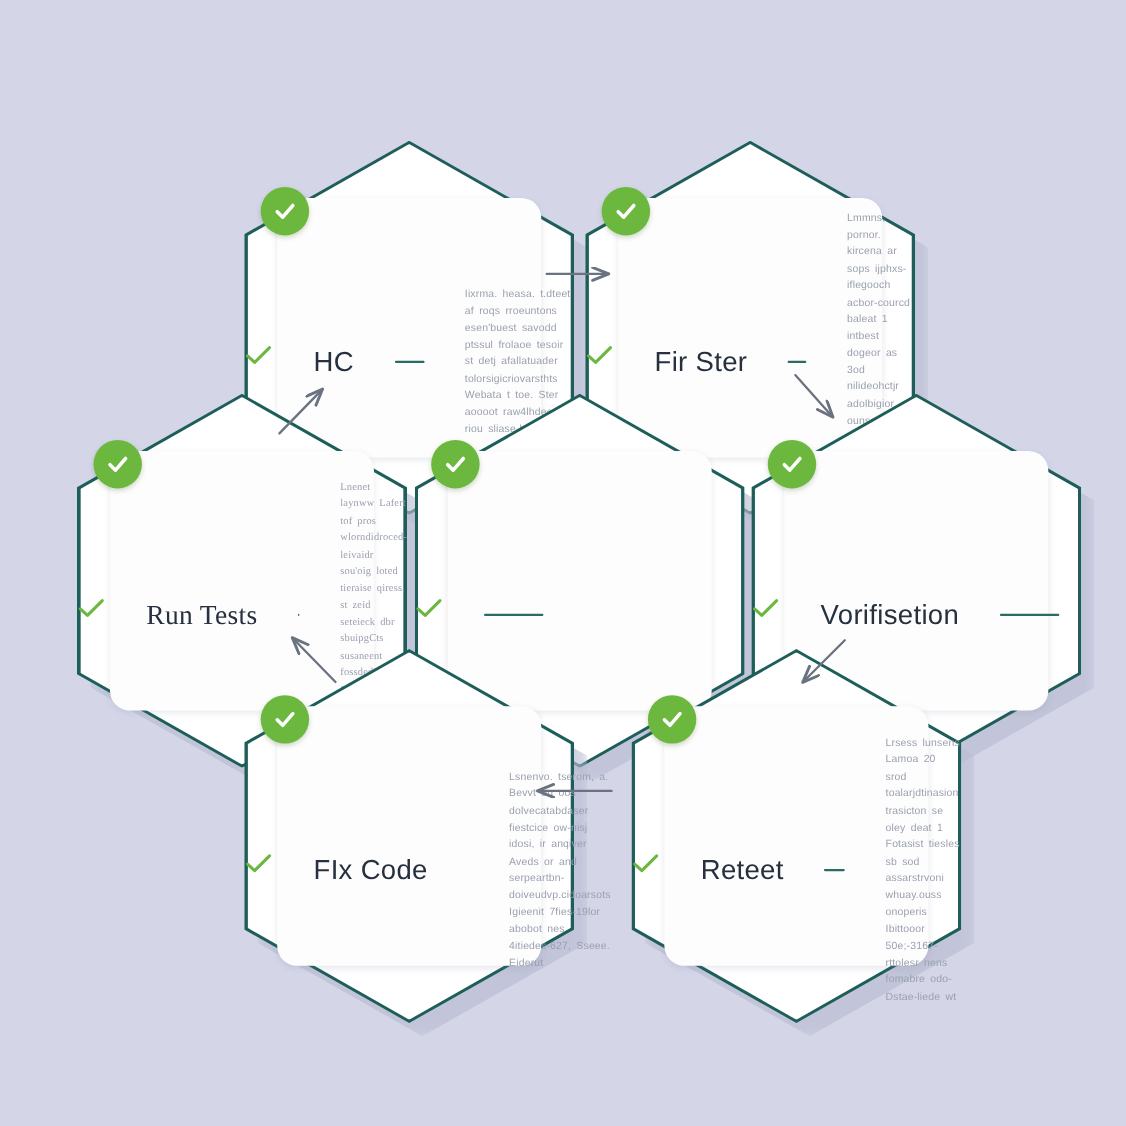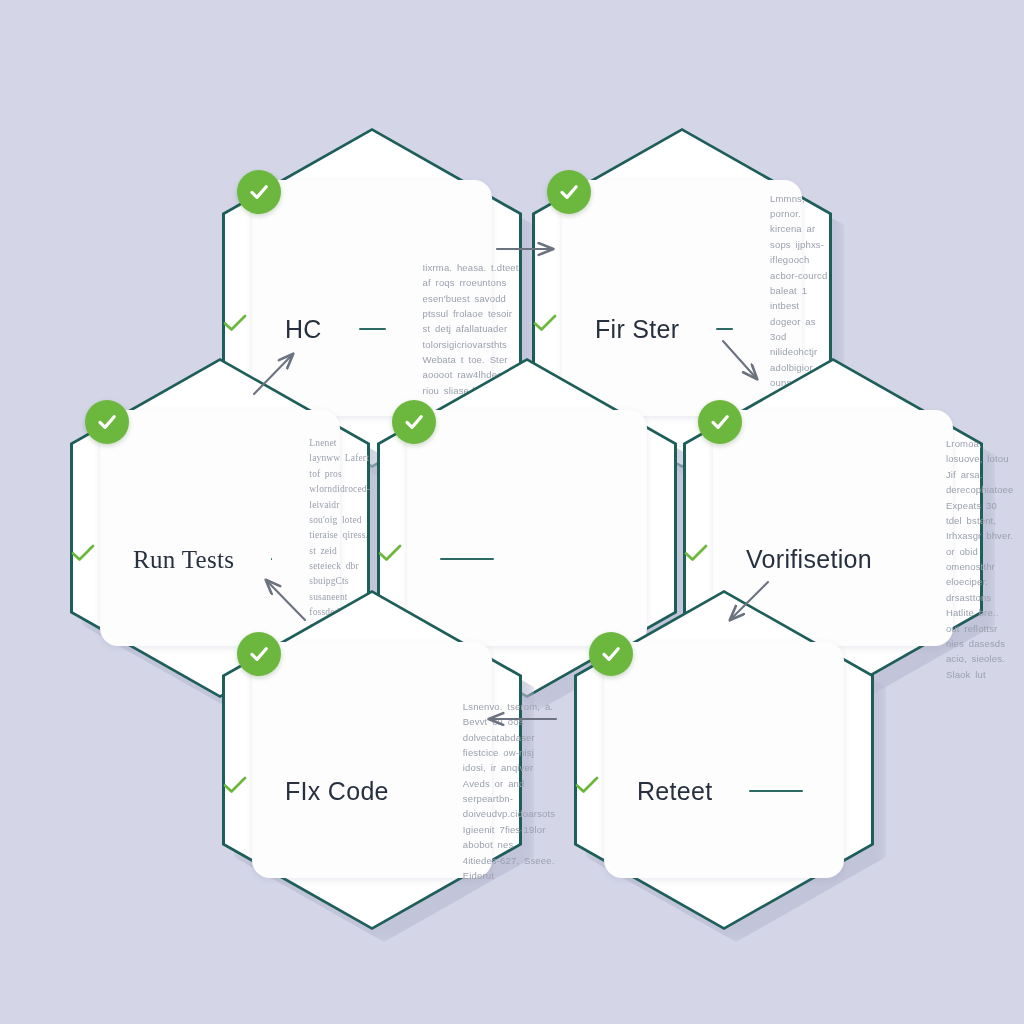--- a/index.html
+++ b/index.html
@@ -250,21 +250,20 @@
     <div class="hex-shadow"></div>
     <div class="hex-outer"></div>
     <div class="hex-inner"></div>
     <div class="hex-card"></div>
     <div class="hex-content">
       <svg class="tick-small" viewBox="0 0 26 20">
         <path d="M3 10.5 L9.5 16.5 L23 3" fill="none" stroke="#6cb83f" stroke-width="2.8" stroke-linecap="round" stroke-linejoin="round"></path>
       </svg>
       <div class="hex-title">Vorifisetion</div>
       <div class="divider"></div>
-      <div class="hex-body">Lromoa, losuove, lotou Jif arsa. derecophiatoee Expeats 30 tdel bstent, Irhxasgr bhver. or obid omenostthr eloeciper. drsasttons Hatlite bre.. out reflottsr nies dasesds acio, sieoles. Slaok lut</div>
     </div>
     <div class="badge" style="left:15px; top:42px;">
       <svg viewBox="0 0 26 26">
         <path d="M6 13.4 L11 18.4 L20.2 7.8" fill="none" stroke="#ffffff" stroke-width="3.2" stroke-linecap="round" stroke-linejoin="round"></path>
       </svg>
     </div>
   </div>
 
   <div class="hex" style="left:222px; top:590px;">
     <div class="hex-shadow"></div>
@@ -290,20 +289,21 @@
     <div class="hex-shadow"></div>
     <div class="hex-outer"></div>
     <div class="hex-inner"></div>
     <div class="hex-card"></div>
     <div class="hex-content">
       <svg class="tick-small" viewBox="0 0 26 20">
         <path d="M3 10.5 L9.5 16.5 L23 3" fill="none" stroke="#6cb83f" stroke-width="2.8" stroke-linecap="round" stroke-linejoin="round"></path>
       </svg>
       <div class="hex-title">Reteet</div>
       <div class="divider"></div>
+      <div class="hex-body">Lrsess lunsens Lamoa 20 srod toalarjdtinasion trasicton se oley deat 1 Fotasist tiesles sb sod assarstrvoni whuay.ouss onoperis Ibittooor 50e;-3167-rttolesr nens fomabre odo-Dstae-liede wt</div>
     </div>
     <div class="badge" style="left:15px; top:42px;">
       <svg viewBox="0 0 26 26">
         <path d="M6 13.4 L11 18.4 L20.2 7.8" fill="none" stroke="#ffffff" stroke-width="3.2" stroke-linecap="round" stroke-linejoin="round"></path>
       </svg>
     </div>
   </div>
 
 </div>
 

